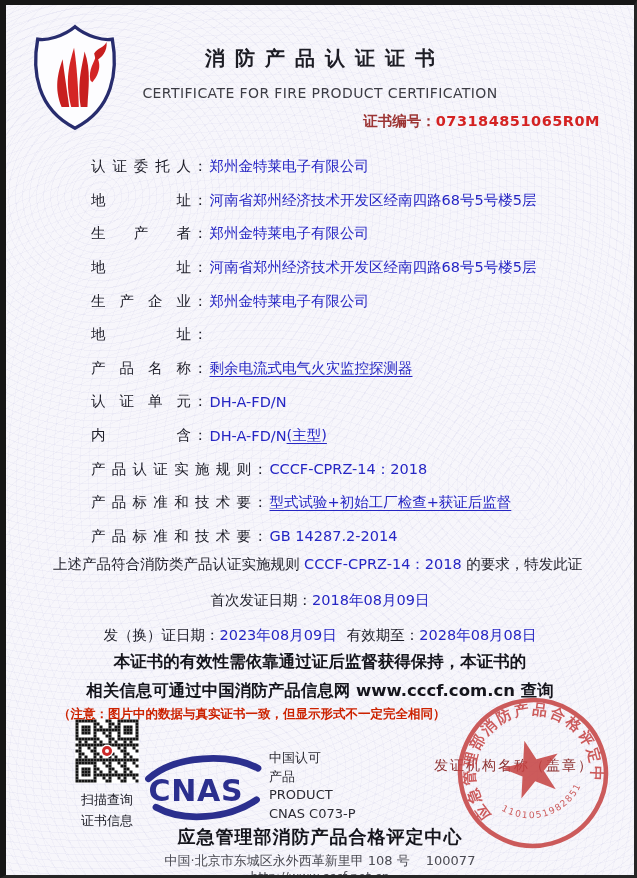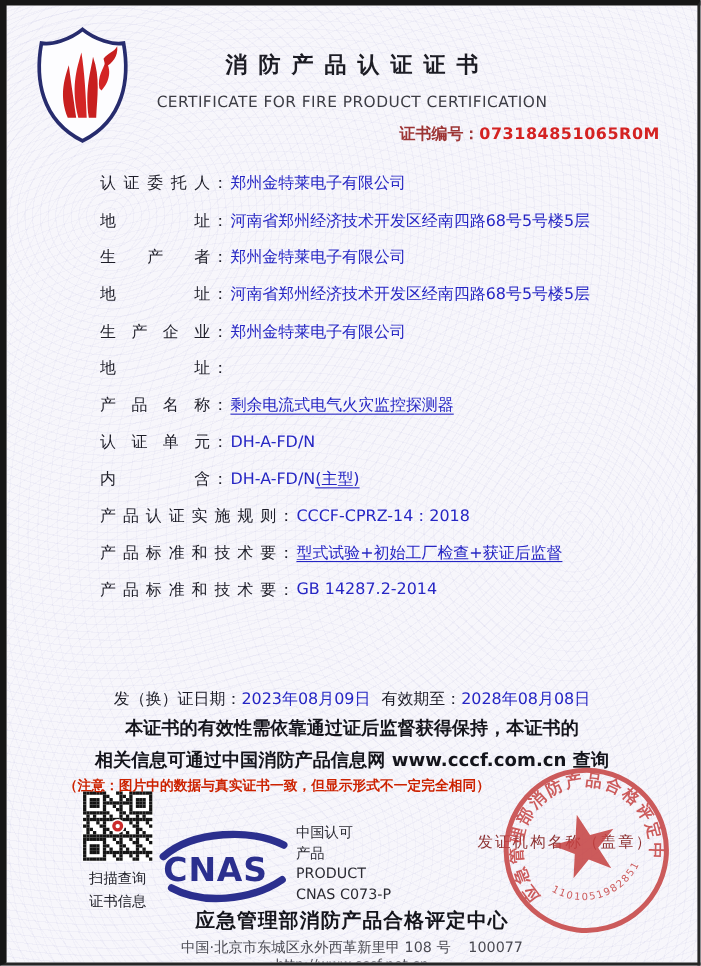--- a/index.html
+++ b/index.html
@@ -135,21 +135,27 @@
         <span class="colon">：</span>
         <span class="value ul">型式试验+初始工厂检查+获证后监督</span>
       </div>
       <div class="row">
         <span class="label wide">产品标准和技术要</span>
         <span class="colon">：</span>
         <span class="value">GB 14287.2-2014</span>
       </div>
     </div>
 
-
+  <div class="statement">
+    <span>上述产品符合消防类产品认证实施规则 </span><span class="blue">CCCF-CPRZ-14：2018</span><span> 的要求，特发此证</span>
+  </div>
+
+  <div class="dateline d1">
+    <span>首次发证日期：</span><span class="blue">2018年08月09日</span>
+  </div>
   <div class="dateline d2">
     <span>发（换）证日期：</span><span class="blue">2023年08月09日</span><span class="gap">有效期至：</span><span class="blue">2028年08月08日</span>
   </div>
 
   <div class="notice n1">本证书的有效性需依靠通过证后监督获得保持，本证书的</div>
   <div class="notice n2">相关信息可通过中国消防产品信息网 www.cccf.com.cn 查询</div>
   <div class="rednote">（注意：图片中的数据与真实证书一致，但显示形式不一定完全相同）</div>
 
   <div class="qrblock">
     <svg id="qr" width="64" height="64" viewBox="0 0 64 64">

